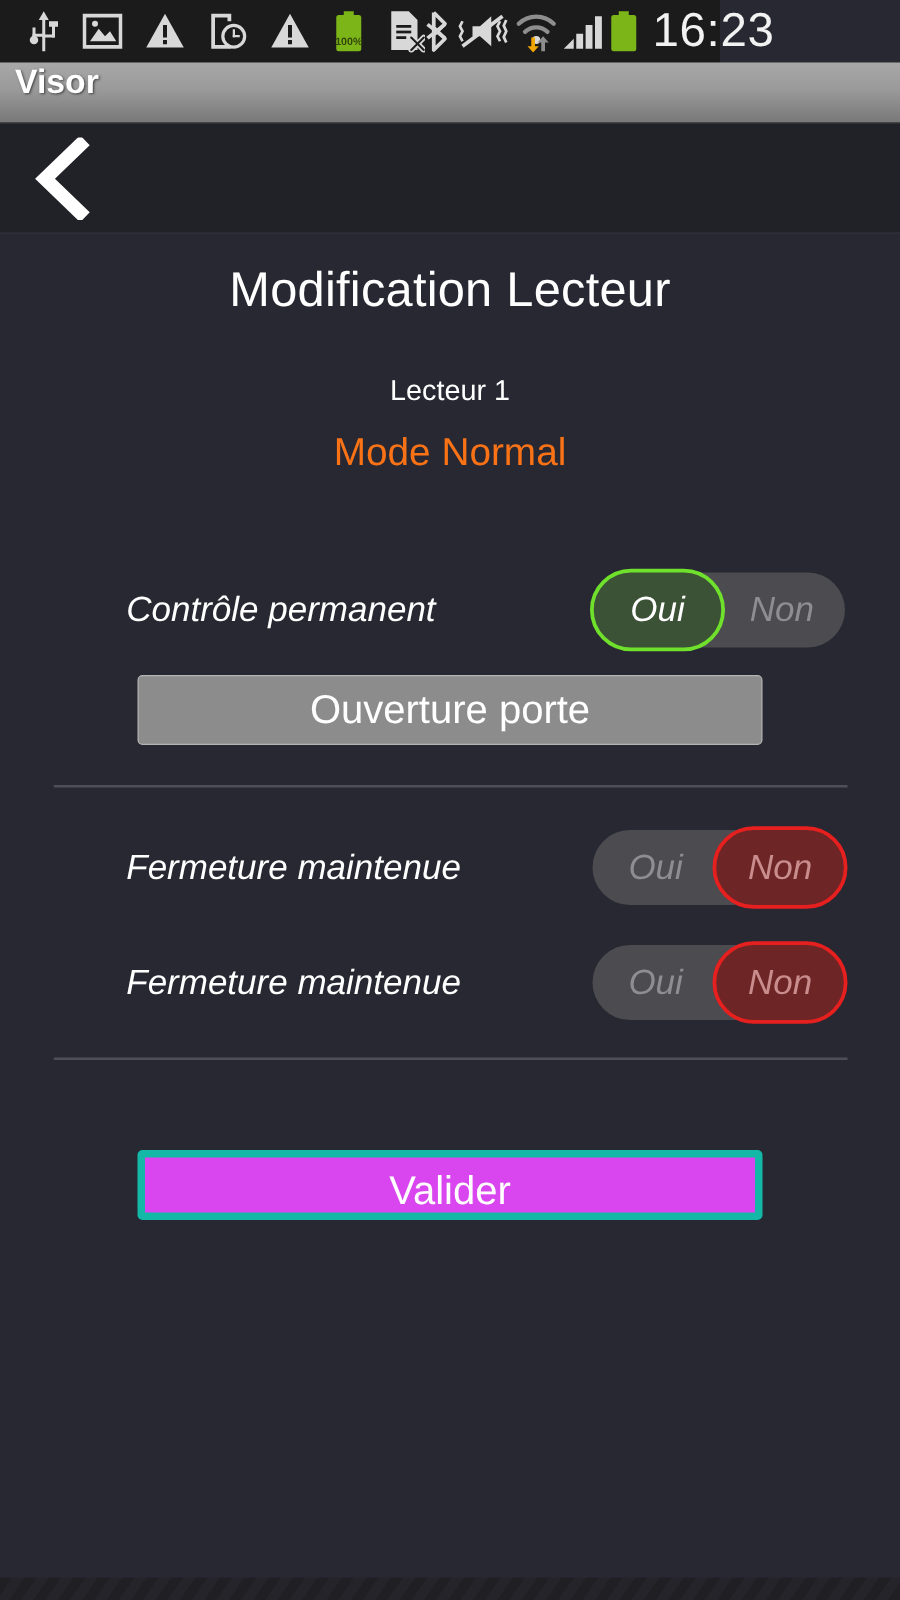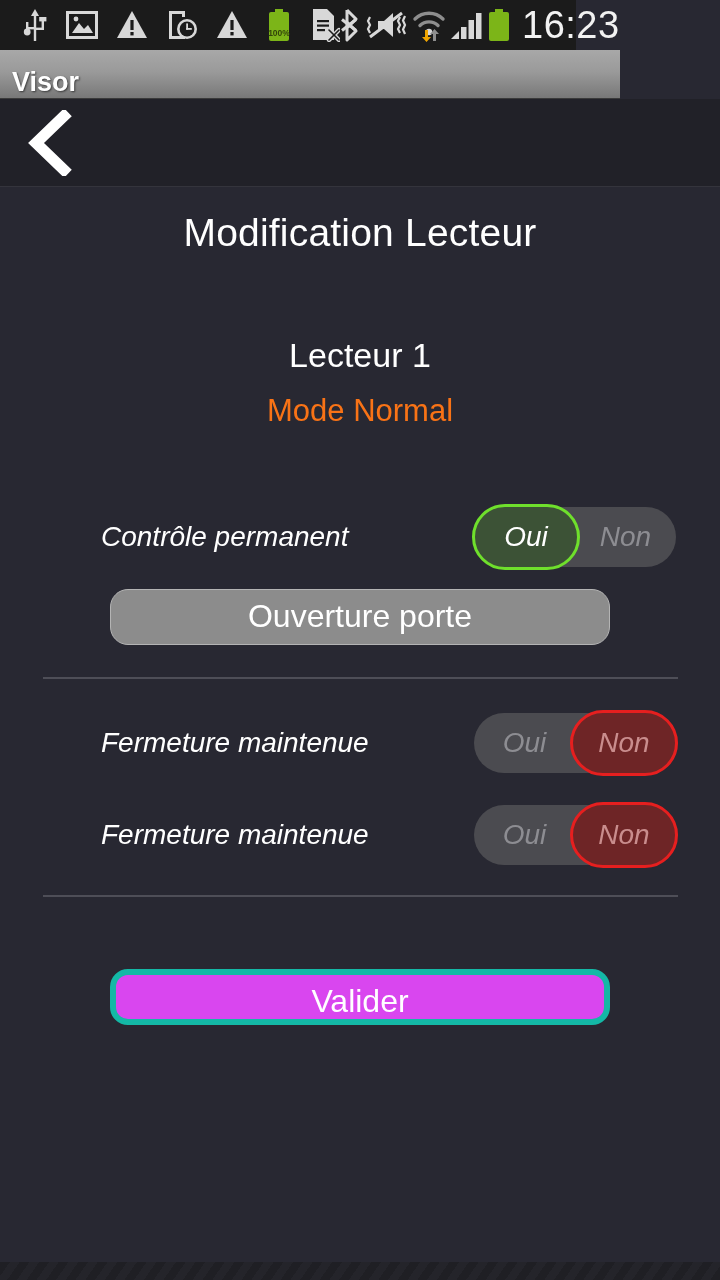--- a/index.html
+++ b/index.html
@@ -53,25 +53,25 @@
     font-weight: 400;
     letter-spacing: 0.5px;
     margin-left: 6px;
     font-family: "Liberation Sans", sans-serif;
   }
 
   
   #app-title-bar {
     position: absolute;
     top: 50px; left: 0;
-    width: 620px; height: 49px;
+    width: 720px; height: 49px;
     background: linear-gradient(to bottom, #a8a8a8 0%, #9a9a9a 45%, #787878 100%);
     border-bottom: 1px solid #3a3a3a;
     display: flex;
-    align-items: flex-end;
+    align-items: flex-start;
     padding-left: 12px;
   }
   #app-title-text {
     color: #ffffff;
     font-size: 27px;
     font-weight: 700;
     text-shadow: 1px 1px 2px rgba(0,0,0,0.55);
   }
 
   
@@ -107,23 +107,23 @@
     color: #ffffff;
     font-size: 39px;
     font-weight: 400;
     margin-top: 23px;
     letter-spacing: 0.2px;
   }
 
   #device-name {
     text-align: center;
     color: #ffffff;
-    font-size: 34px;
-    font-weight: 400;
-    margin-top: 81px;
+    font-size: 23px;
+    font-weight: 400;
+    margin-top: 44px;
   }
 
   #device-mode {
     text-align: center;
     color: #f97316;
     font-size: 31px;
     font-weight: 400;
     margin-top: 18px;
   }
 
@@ -196,21 +196,21 @@
     border: 3px solid #e61f1f;
     color: #c98d8d;
   }
 
   
   .action-button {
     display: block;
     margin: 0 auto;
     width: 500px;
     height: 56px;
-    border-radius: 18px;
+    border-radius: 4px;
     font-size: 31px;
     font-weight: 400;
     color: #ffffff;
     cursor: pointer;
     text-align: center;
     line-height: 52px;
   }
   #door-open-button {
     background: #8c8c8c;
     border: 1px solid #b4b4b4;

